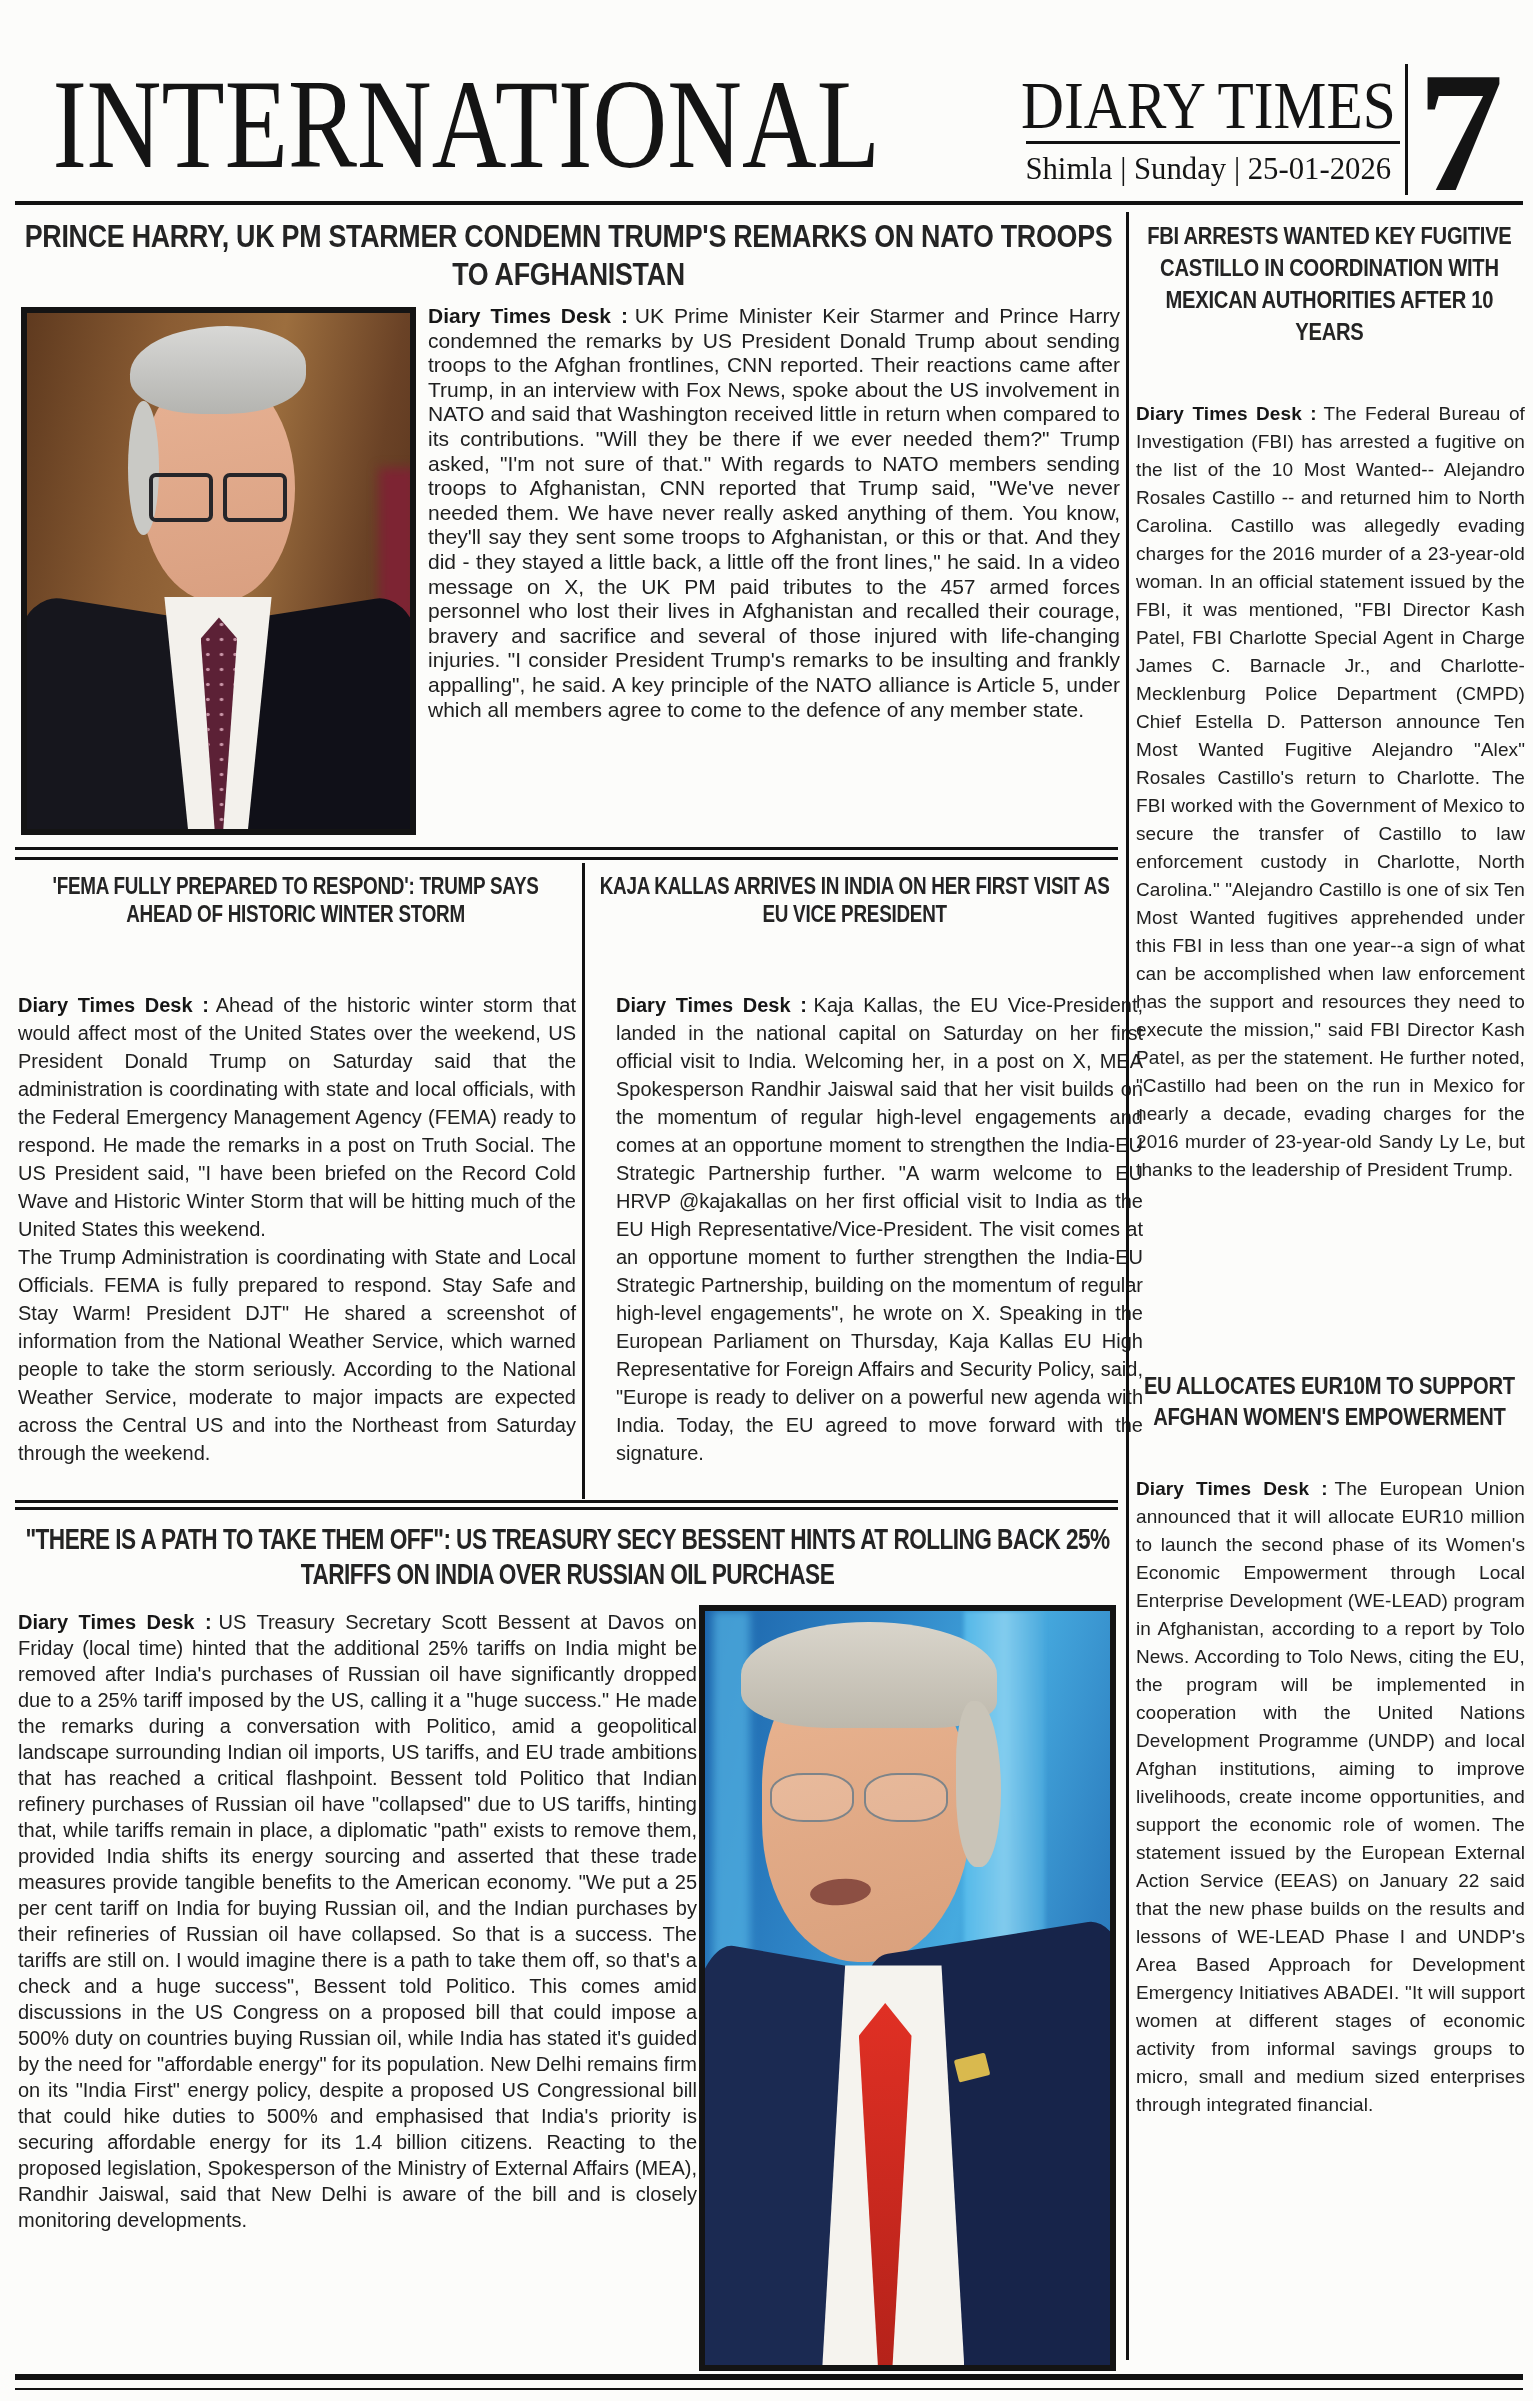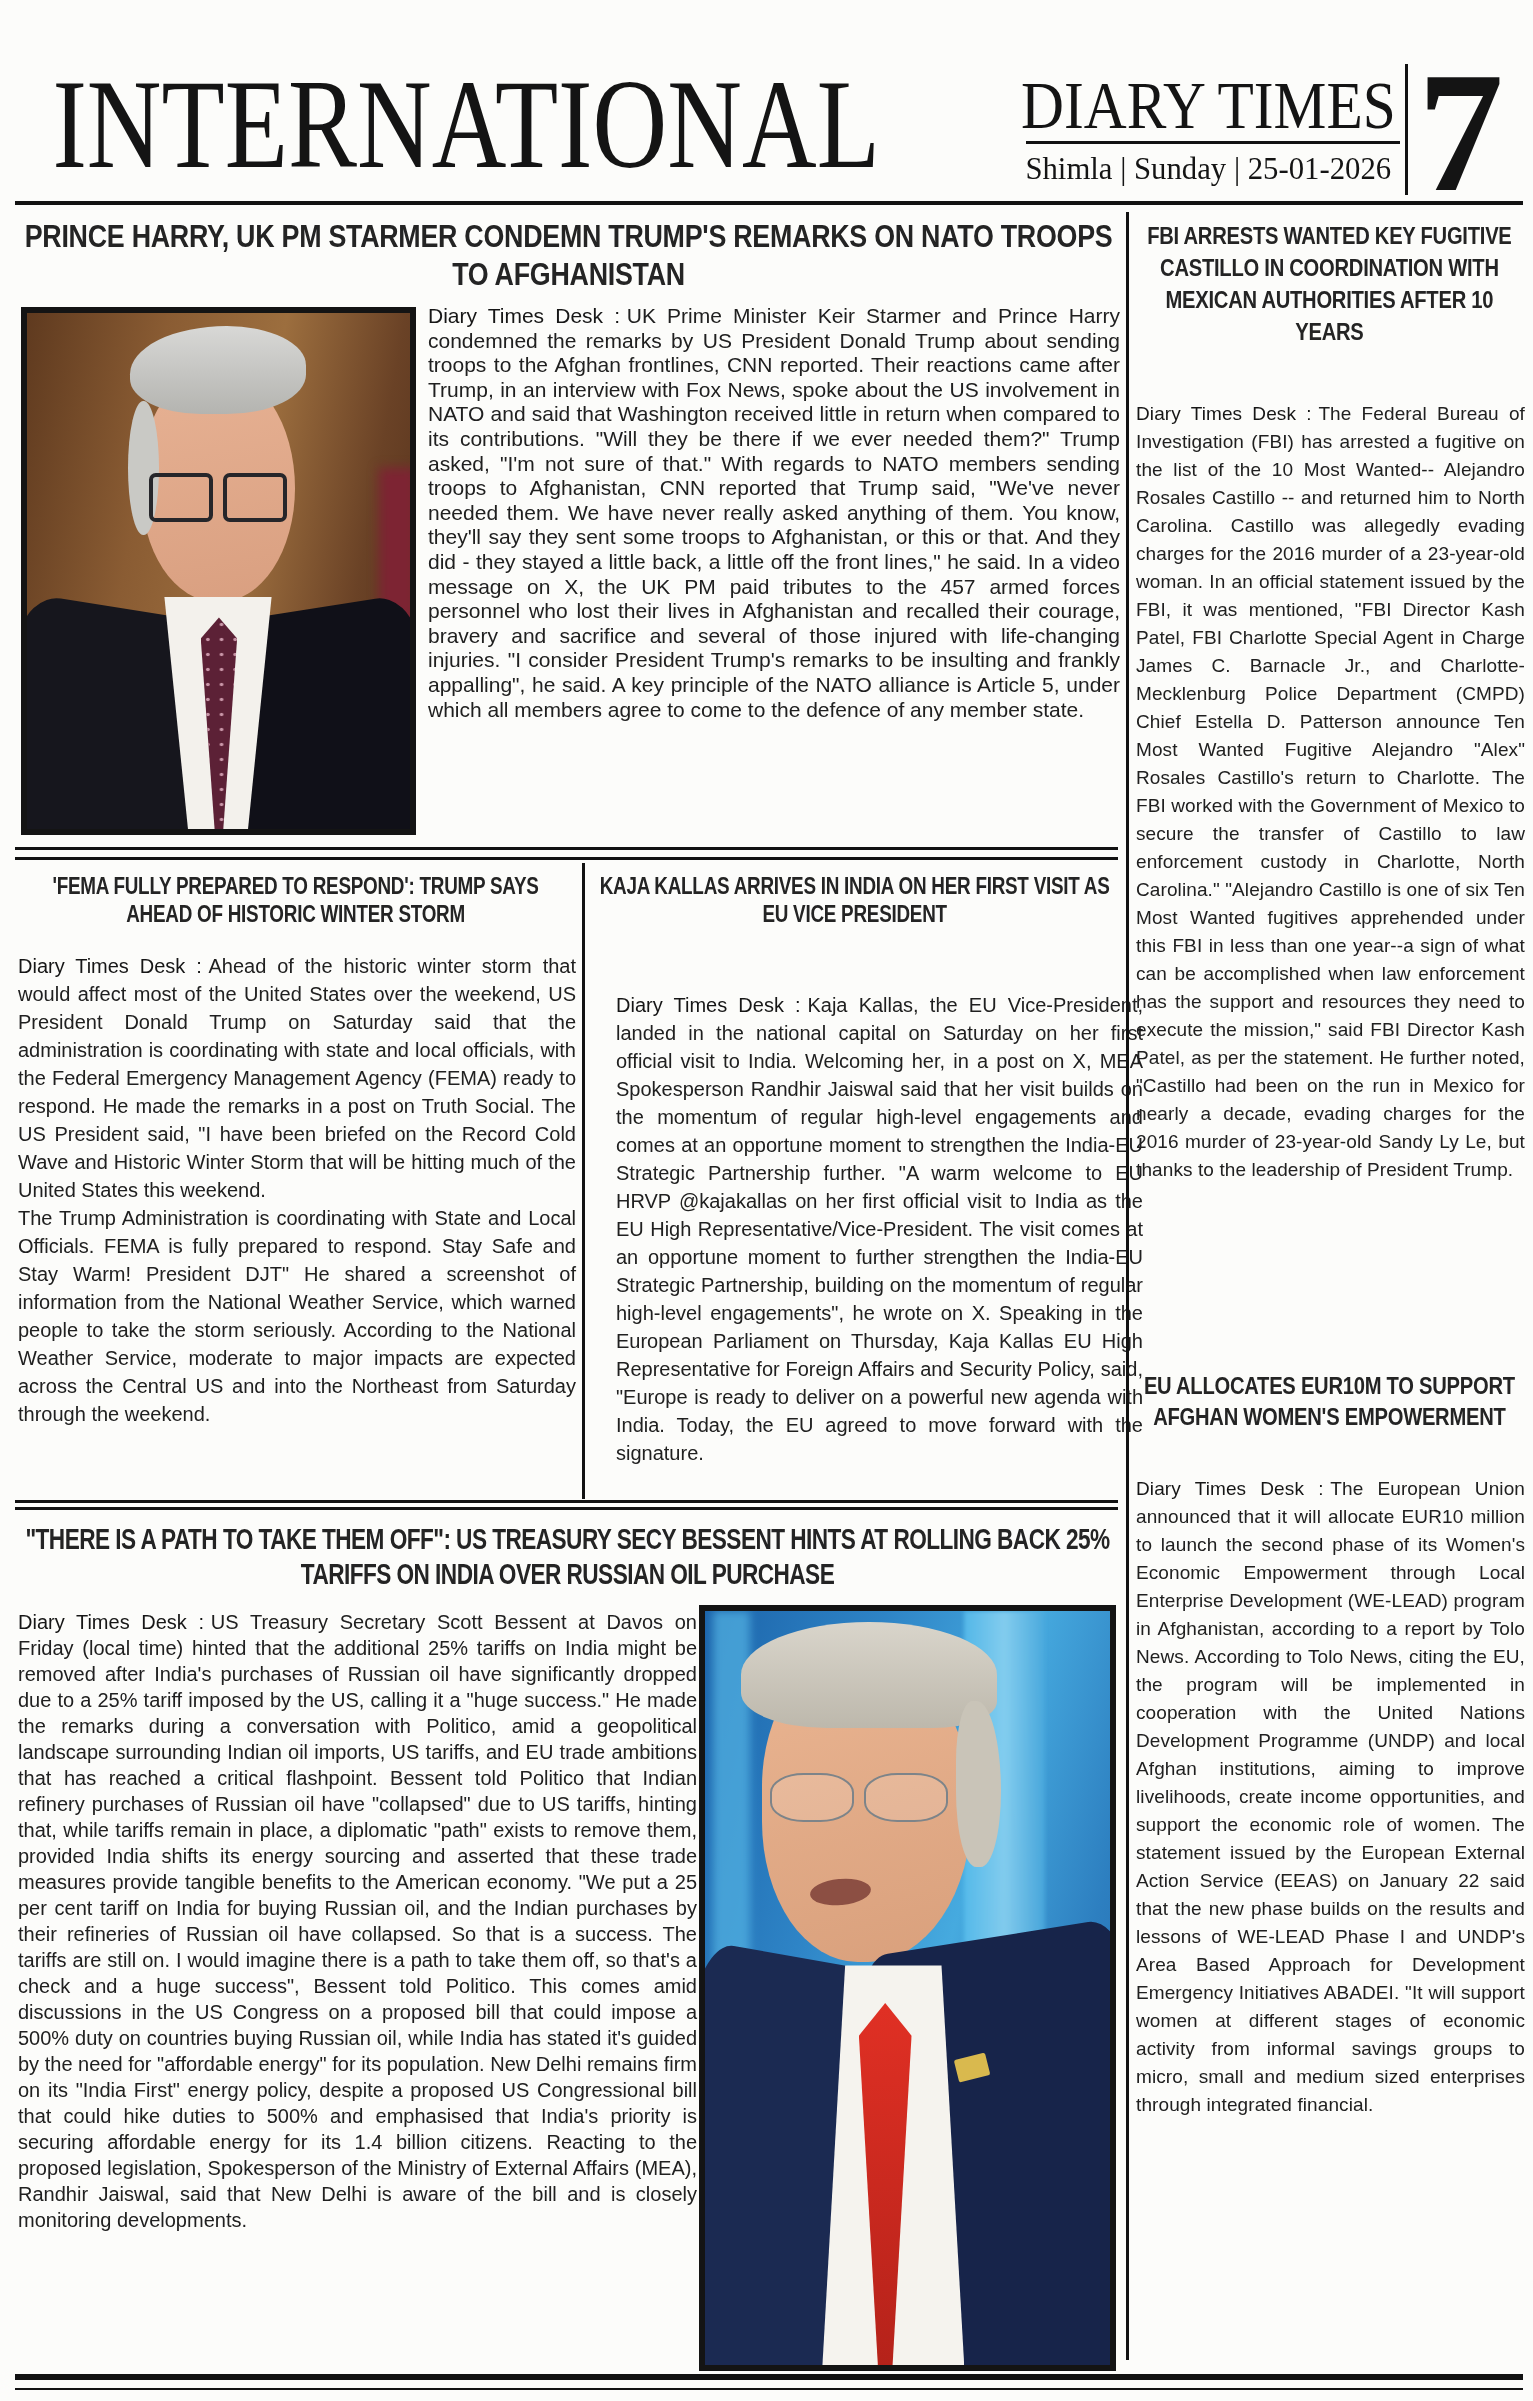--- a/index.html
+++ b/index.html
@@ -4,21 +4,21 @@
 <style>
   html,body{margin:0;padding:0;background:#e8e8e4;}
   .page{position:relative;width:1533px;height:2401px;background:#fcfcfa;color:#1c1c1c;
         font-family:"Liberation Sans",sans-serif;overflow:hidden;}
   .abs{position:absolute;}
   .rule{background:#121212;}
   .headline{font-weight:700;color:#242424;text-align:center;letter-spacing:-0.3px;
             transform-origin:left top;line-height:1.22;}
   .body-text{text-align:justify;color:#202020;}
   .body-text p{margin:0;}
-  .byline{font-weight:400;padding-right:6.8px;color:#161616;}
+  .byline{font-weight:700;padding-right:6.8px;color:#161616;}
   .photo{border:6.8px solid #141414;box-sizing:border-box;overflow:hidden;}
   .photo *{position:absolute;}
   svg text{font-family:"Liberation Serif",serif;fill:#141414;}
 </style>
 </head>
 <body>
 
 <div class="page">
 
   <svg class="abs" style="left:52px;top:71px;width:842px;height:106px" viewBox="0 0 1230 155" width="842" height="106">
@@ -56,21 +56,21 @@
   </div>
 
   <div class="abs body-text" style="left:428px;top:304px;width:692px;font-size:21px;line-height:24.6px">
     <p><span class="byline">Diary Times Desk :</span><span>UK Prime Minister Keir Starmer and Prince Harry condemned the remarks by US President Donald Trump about sending troops to the Afghan frontlines, CNN reported. Their reactions came after Trump, in an interview with Fox News, spoke about the US involvement in NATO and said that Washington received little in return when compared to its contributions. "Will they be there if we ever needed them?" Trump asked, "I'm not sure of that." With regards to NATO members sending troops to Afghanistan, CNN reported that Trump said, "We've never needed them. We have never really asked anything of them. You know, they'll say they sent some troops to Afghanistan, or this or that. And they did - they stayed a little back, a little off the front lines," he said. In a video message on X, the UK PM paid tributes to the 457 armed forces personnel who lost their lives in Afghanistan and recalled their courage, bravery and sacrifice and several of those injured with life-changing injuries. "I consider President Trump's remarks to be insulting and frankly appalling", he said. A key principle of the NATO alliance is Article 5, under which all members agree to come to the defence of any member state.</span></p>
   </div>
 
   <div class="abs rule" style="left:15px;top:847px;width:1103px;height:3.4px"></div>
   <div class="abs rule" style="left:15px;top:857px;width:1103px;height:3.4px"></div>
 
   <div class="abs headline" style="left:18px;top:872px;width:677px;font-size:23px;transform:scaleX(0.82)">'FEMA FULLY PREPARED TO RESPOND': TRUMP SAYS AHEAD OF HISTORIC WINTER STORM</div>
-  <div class="abs body-text" style="left:18px;top:952px;width:558px;font-size:20px;line-height:28px">
+  <div class="abs body-text" style="left:18px;top:991px;width:558px;font-size:20px;line-height:28px">
     <p><span class="byline">Diary Times Desk :</span><span>Ahead of the historic winter storm that would affect most of the United States over the weekend, US President Donald Trump on Saturday said that the administration is coordinating with state and local officials, with the Federal Emergency Management Agency (FEMA) ready to respond. He made the remarks in a post on Truth Social. The US President said, "I have been briefed on the Record Cold Wave and Historic Winter Storm that will be hitting much of the United States this weekend.</span></p>
     <p>The Trump Administration is coordinating with State and Local Officials. FEMA is fully prepared to respond. Stay Safe and Stay Warm! President DJT" He shared a screenshot of information from the National Weather Service, which warned people to take the storm seriously. According to the National Weather Service, moderate to major impacts are expected across the Central US and into the Northeast from Saturday through the weekend.</p>
   </div>
 
   <div class="abs rule" style="left:582px;top:863px;width:2.7px;height:636px"></div>
 
   <div class="abs headline" style="left:591px;top:872px;width:643px;font-size:23px;transform:scaleX(0.82)">KAJA KALLAS ARRIVES IN INDIA ON HER FIRST VISIT AS EU VICE PRESIDENT</div>
   <div class="abs body-text" style="left:616px;top:991px;width:527px;font-size:20px;line-height:28px">
     <p><span class="byline">Diary Times Desk :</span><span>Kaja Kallas, the EU Vice-President, landed in the national capital on Saturday on her first official visit to India. Welcoming her, in a post on X, MEA Spokesperson Randhir Jaiswal said that her visit builds on the momentum of regular high-level engagements and comes at an opportune moment to strengthen the India-EU Strategic Partnership further. "A warm welcome to EU HRVP @kajakallas on her first official visit to India as the EU High Representative/Vice-President. The visit comes at an opportune moment to further strengthen the India-EU Strategic Partnership, building on the momentum of regular high-level engagements", he wrote on X. Speaking in the European Parliament on Thursday, Kaja Kallas EU High Representative for Foreign Affairs and Security Policy, said, "Europe is ready to deliver on a powerful new agenda with India. Today, the EU agreed to move forward with the signature.</span></p>
   </div>

